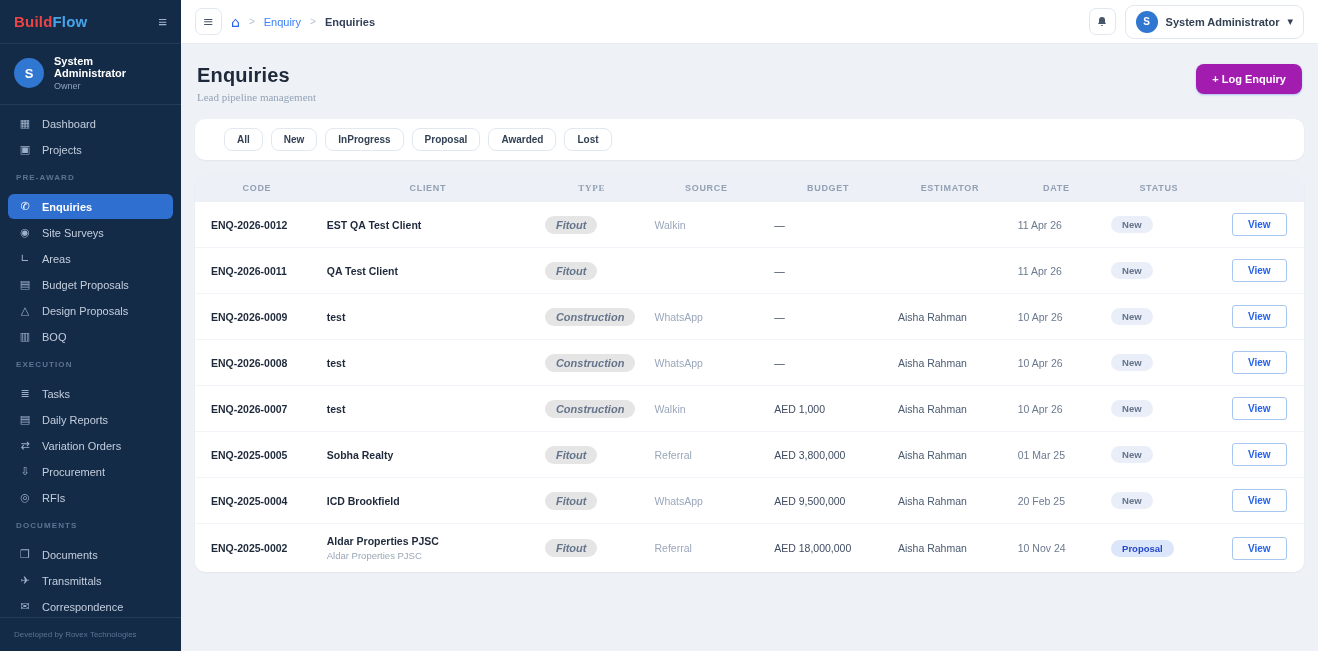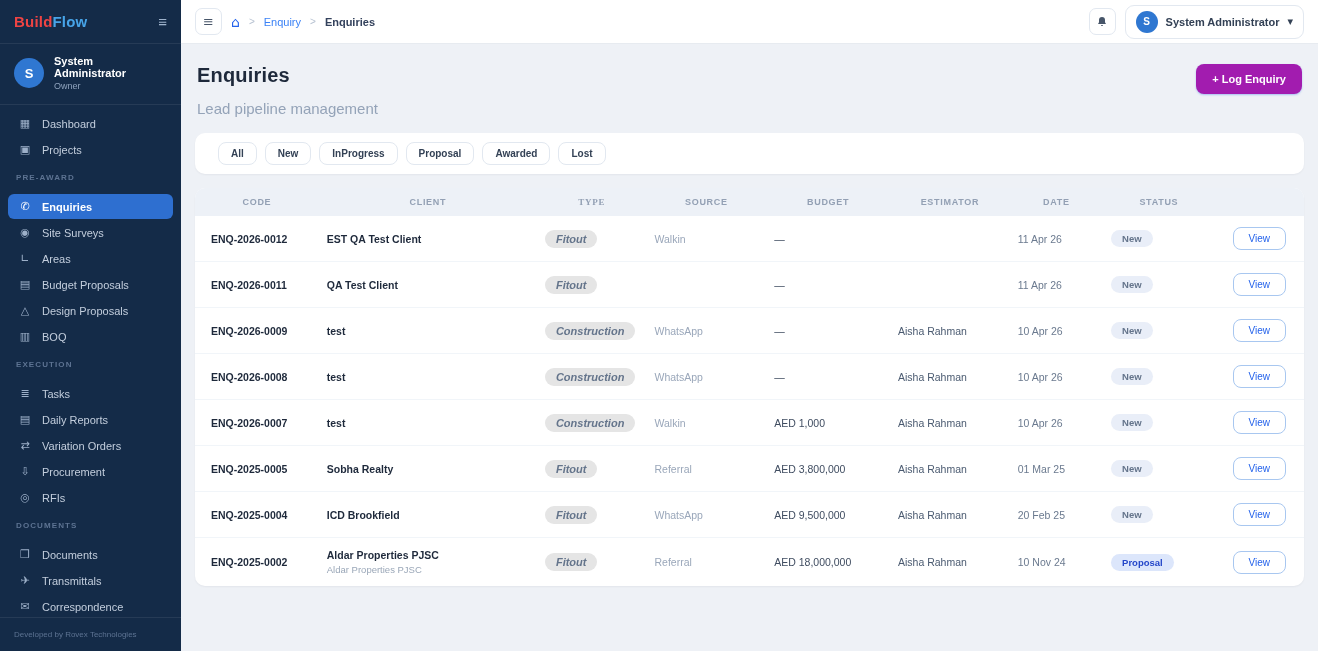--- a/index.html
+++ b/index.html
@@ -36,24 +36,24 @@
   .crumb-link { color:#3b82f6; font-size:11px; cursor:pointer; text-decoration:none; }
   .crumb-cur { color:#33415c; font-size:11px; font-weight:600; }
   .spacer { flex:1; }
   .user-pill { display:flex; align-items:center; gap:8px; border:1px solid #e2e8f0; border-radius:9px; padding:5px 10px; cursor:pointer; background:#fff; }
   .user-pill span { font-size:11px; color:#334155; font-weight:600; }
   .chev { color:#64748b; font-size:9px; font-family:"DejaVu Sans", sans-serif; }
 
   .content { padding:14px 14px 0; flex:1; overflow:hidden; }
   .page-head { display:flex; justify-content:space-between; align-items:flex-start; margin:6px 2px 16px; }
   h1 { font-size:20px; font-weight:700; color:#1e293b; letter-spacing:.2px; }
-  .subtitle { font-size:15px; color:#94a3b8; margin-top:13px; }
+  .subtitle { font-size:11px; color:#94a3b8; margin-top:4px;font-family:Liberation Serif, serif; }
   .primary-btn { background:#a21caf; color:#fff; border:none; border-radius:8px; padding:9px 16px; font-size:11px; font-weight:700; cursor:pointer; font-family:"Liberation Sans", sans-serif; box-shadow:0 1px 2px rgba(37,99,235,.35); }
 
-  .filter-card { background:#fff; border-radius:10px; padding:9px 23px; display:flex; gap:8px; margin-bottom:14px; box-shadow:0 1px 2px rgba(16,24,40,.05); }
+  .filter-card { background:#fff; border-radius:10px; padding:9px 29px; display:flex; gap:8px; margin-bottom:14px; box-shadow:0 1px 2px rgba(16,24,40,.05); }
   .filter-btn { background:#fff; border:1px solid #e2e8f0; border-radius:8px; padding:5px 12px; font-size:10px; color:#334155; font-weight:600; cursor:pointer; font-family:"Liberation Sans", sans-serif; }
 
   .table-card { background:#fff; border-radius:10px; box-shadow:0 1px 2px rgba(16,24,40,.05); overflow:hidden; }
   table { width:100%; border-collapse:collapse; table-layout:fixed; }
   thead th { background:#edf1f7; color:#93a0b4; font-size:9px; font-weight:700; letter-spacing:.7px; text-transform:uppercase; padding:9px 8px; text-align:center; }
   th.c1{width:122px;} th.c2{width:215px;} th.c3{width:108px;font-family:Liberation Serif, serif;} th.c4{width:118px;} th.c5{width:122px;} th.c6{width:118px;} th.c7{width:92px;} th.c8{width:110px;} th.c9{width:88px;}
   tbody td { padding:11px 8px; border-top:1px solid #f1f5f9; font-size:10.5px; vertical-align:middle; text-align:left; }
   tbody tr:first-child td { border-top:none; }
   .td-code { font-weight:700; color:#1e293b; padding-left:16px; }
   .client-name { font-weight:700; color:#1e293b; }
@@ -61,21 +61,21 @@
   .type-badge { display:inline-block; background:#e5e5e5; color:#64748b; border-radius:999px; padding:3px 11px; font-size:11px; font-weight:600;font-style:italic; }
   .td-source { color:#9aa7ba; }
   .td-budget { color:#3f4c60; }
   .td-est { color:#4a5a70; }
   .td-date { color:#6b7a8f; }
   .status-badge { display:inline-block; border-radius:999px; padding:3px 11px; font-size:9.5px; font-weight:700; }
   .st-New { background:#e9eef8; color:#64748b; }
   .st-InProgress { background:#e8eefc; color:#6d8ff0; }
   .st-Proposal { background:#dce6fb; color:#2547c9; }
   .td-action { text-align:center; }
-  .view-btn { background:#fff; border:1px solid #a8c7f0; color:#2563eb; border-radius:8px; padding:5px 15px; font-size:10px; font-weight:400; cursor:pointer; font-family:"Liberation Sans", sans-serif; }
+  .view-btn { background:#fff; border:1px solid #a8c7f0; color:#2563eb; border-radius:3px; padding:5px 15px; font-size:10px; font-weight:700; cursor:pointer; font-family:"Liberation Sans", sans-serif; }
 </style>
 </head>
 <body>
 
 <div class="app">
 
   <aside class="sidebar">
     <div class="logo-row">
       <div class="logo">
         <span class="logo-a">Build</span><span class="logo-b">Flow</span>

